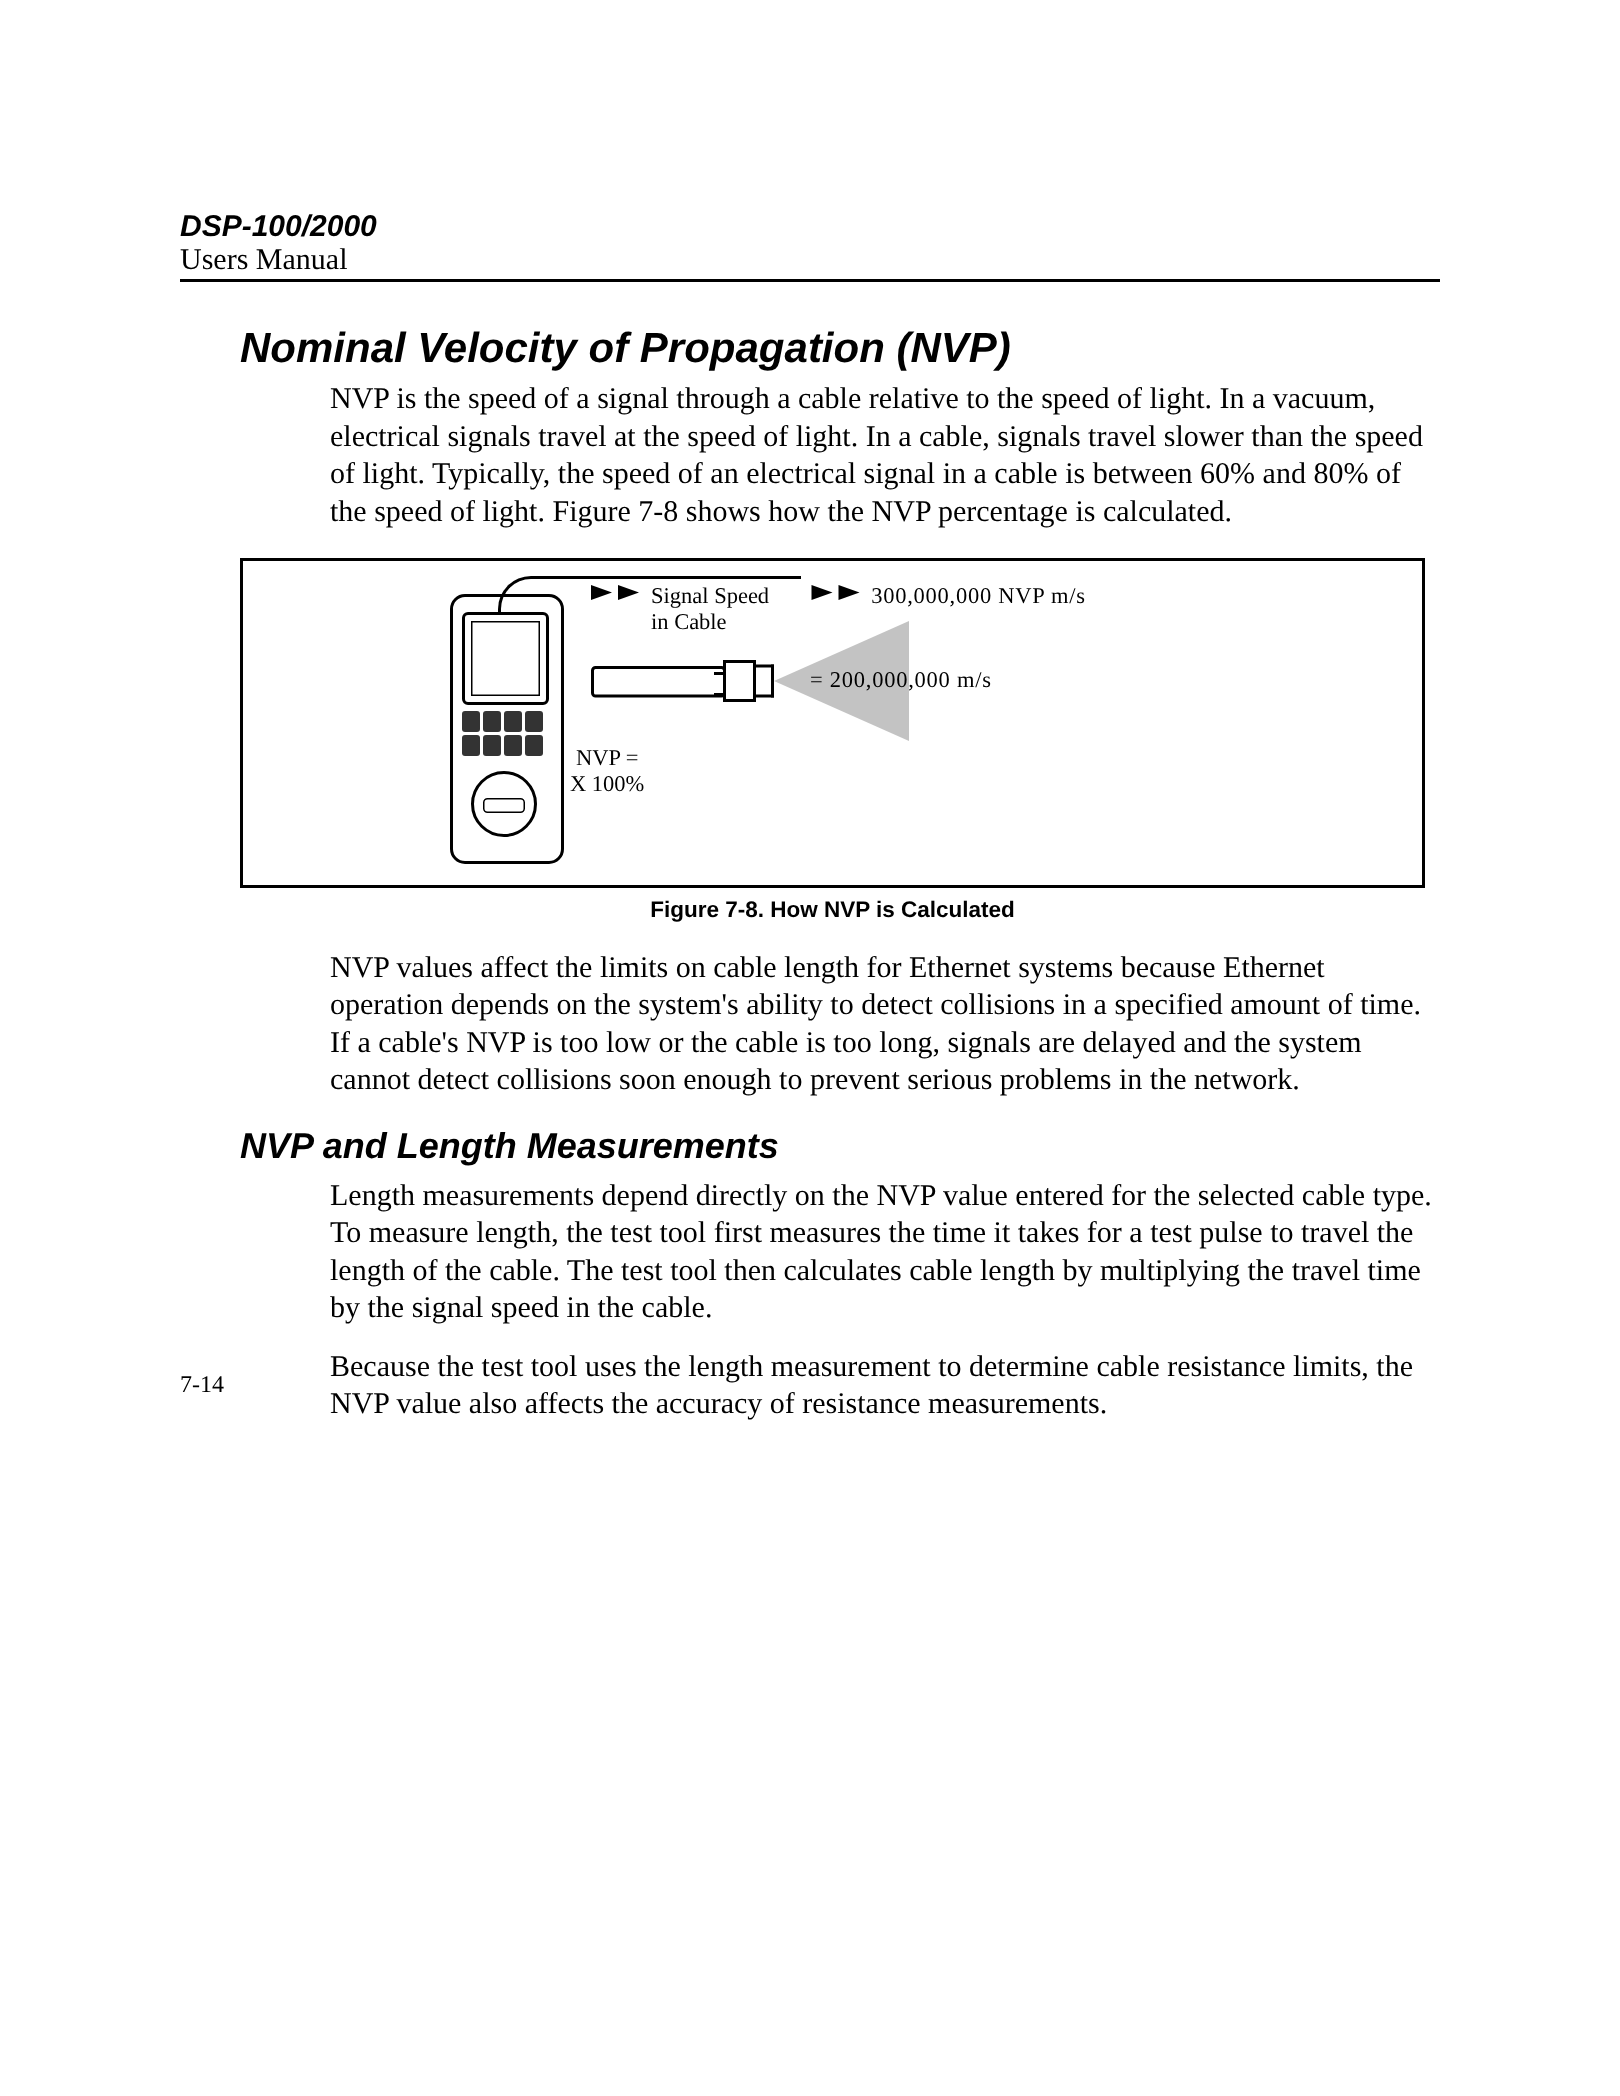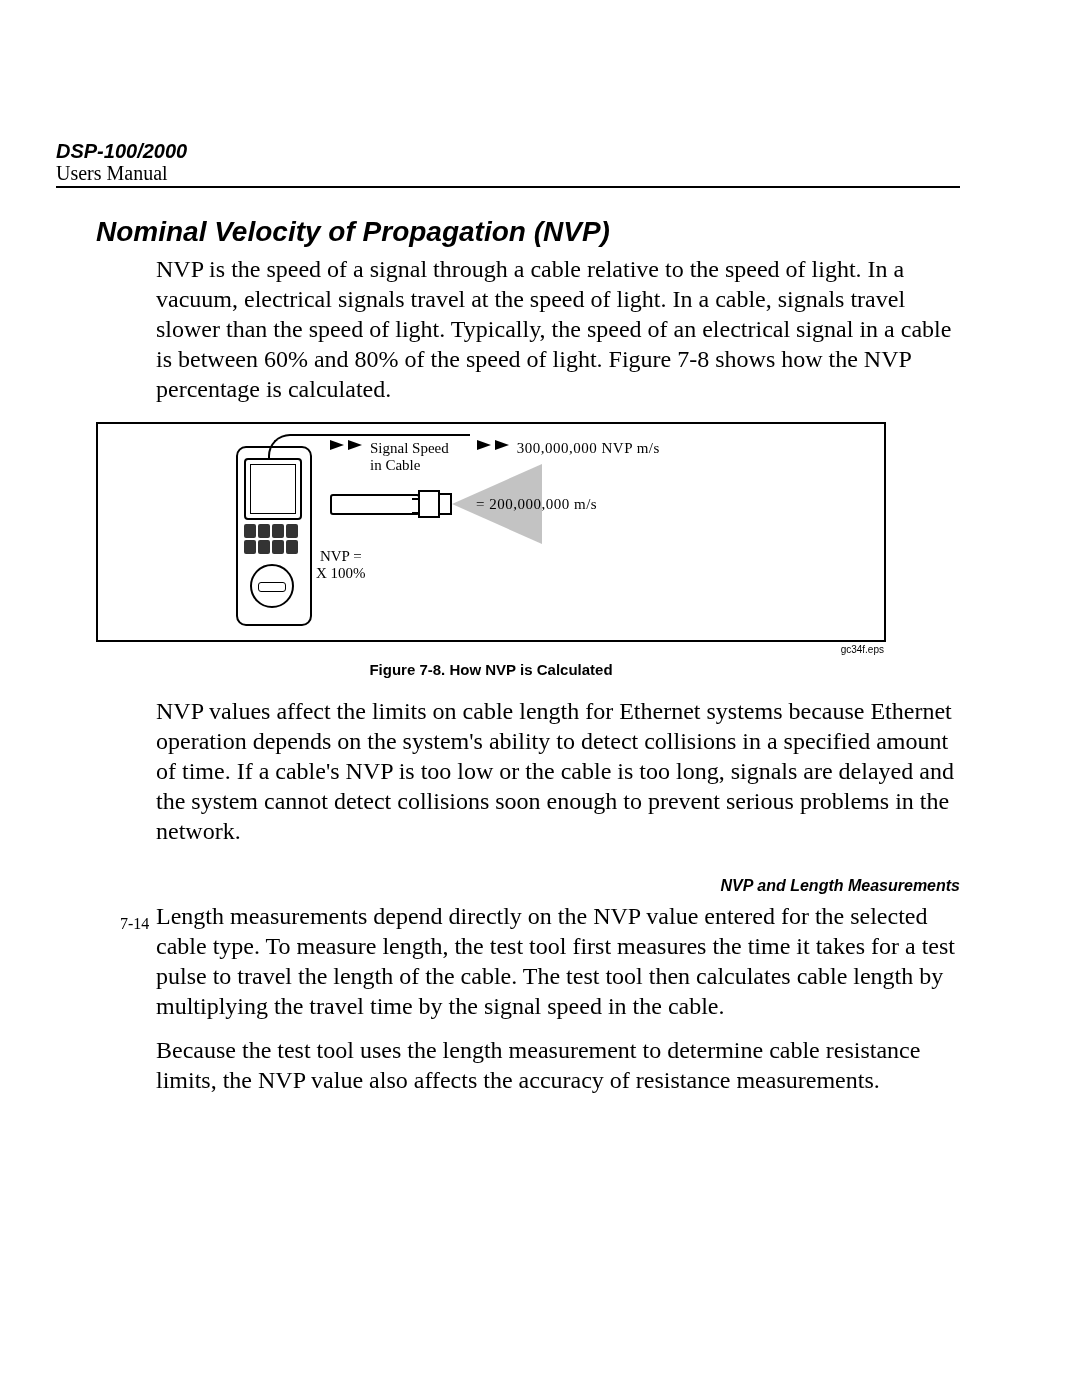--- a/index.html
+++ b/index.html
@@ -9,21 +9,21 @@
     width: 1080px;
     height: 1397px;
     font-family: "Times New Roman", Times, serif;
     color: #000;
   }
   .page {
     position: relative;
     box-sizing: border-box;
     width: 1080px;
     height: 1043px;
-    padding: 140px 120px 0 56px;
+    padding: 140px 120px 0 120px;
   }
   .hdr {
     border-bottom: 2px solid #000;
     padding-bottom: 2px;
     margin-bottom: 28px;
   }
   .hdr .model {
     font-family: Arial, Helvetica, sans-serif;
     font-weight: bold;
     font-style: italic;
@@ -38,26 +38,25 @@
     font-family: Arial, Helvetica, sans-serif;
     font-weight: bold;
     font-style: italic;
     font-size: 28px;
     margin: 0 0 6px 40px;
   }
   h2.subsection {
     font-family: Arial, Helvetica, sans-serif;
     font-weight: bold;
     font-style: italic;
-    font-size: 16px;
-    margin: 31px 0 6px 40px;
-    text-align: right;
+    font-size: 24px;
+    margin: 18px 0 6px 40px;
   }
   p.body {
-    font-size: 24px;
+    font-size: 20px;
     line-height: 1.25;
     margin: 0 0 14px 100px;
     text-align: left;
   }
   .fig-wrap {
     margin: 18px 0 4px 40px;
     width: 790px;
   }
   .fig-box {
     border: 2px solid #000;
@@ -303,21 +302,20 @@
         <div class="flash-tip"></div>
       </div>
       <div class="speed-c">= 200,000,000 m/s</div>
 
       <div class="formula">
         <span>NVP =</span>
         <span>X 100%</span>
       </div>
 
     </div>
-    <div class="eps-label">gc34f.eps</div>
     <div class="fig-caption">Figure 7-8. How NVP is Calculated</div>
   </div>
 
   <p class="body" style="margin-top:18px">NVP values affect the limits on cable length for Ethernet systems because Ethernet operation depends on the system's ability to detect collisions in a specified amount of time. If a cable's NVP is too low or the cable is too long, signals are delayed and the system cannot detect collisions soon enough to prevent serious problems in the network.</p>
 
   <h2 class="subsection">NVP and Length Measurements</h2>
   <p class="body">Length measurements depend directly on the NVP value entered for the selected cable type. To measure length, the test tool first measures the time it takes for a test pulse to travel the length of the cable. The test tool then calculates cable length by multiplying the travel time by the signal speed in the cable.</p>
   <p class="body">Because the test tool uses the length measurement to determine cable resistance limits, the NVP value also affects the accuracy of resistance measurements.</p>
 
   <div class="page-num">7-14</div>

